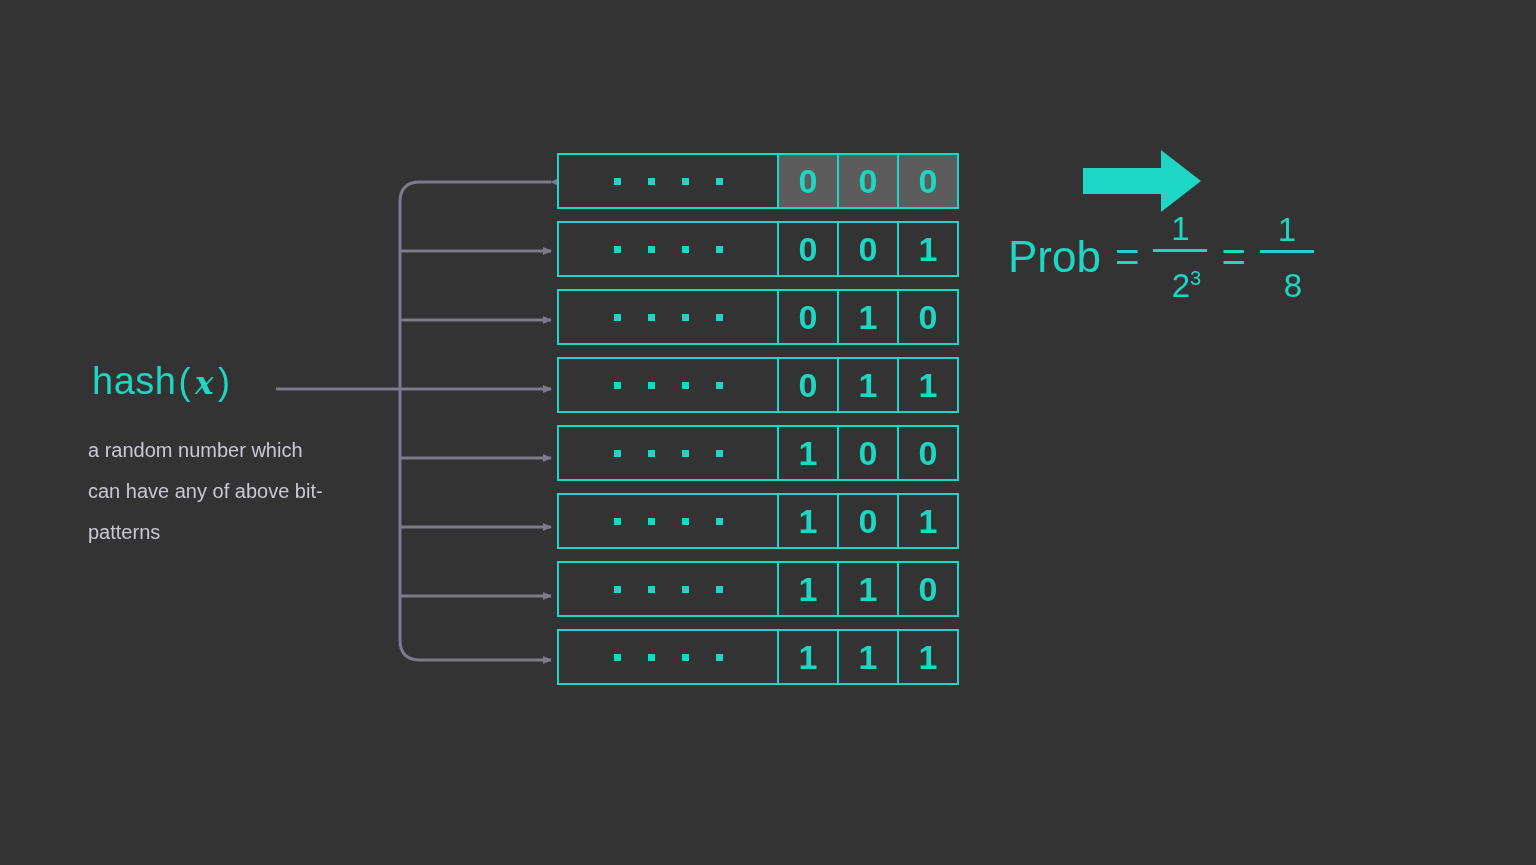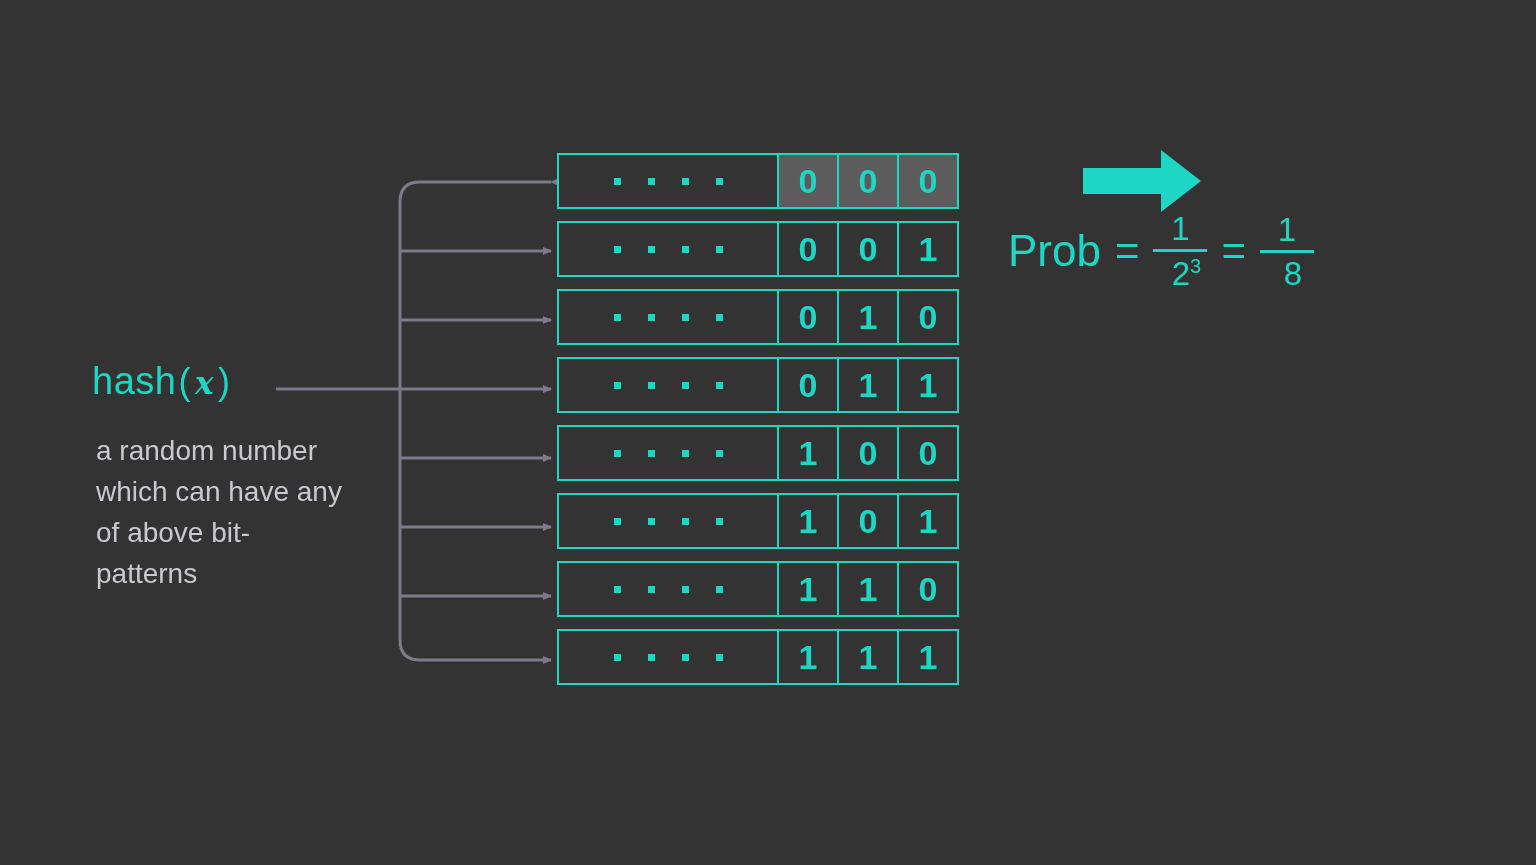--- a/index.html
+++ b/index.html
@@ -45,24 +45,24 @@
     font-family: "DejaVu Serif", serif;
     font-style: italic;
     font-weight: 700;
     font-size: 31px;
     color: #1ed6c4;
     padding: 0 2px;
   }
 
   #hash-desc {
     position: absolute;
-    left: 96px;
+    left: 88px;
     top: 430px;
     width: 250px;
-    font-size: 28px;
+    font-size: 20px;
     line-height: 41px;
     color: #c9c9d2;
   }
 
   
   #bit-table {
     position: absolute;
     left: 557px;
     top: 153px;
   }
@@ -142,21 +142,21 @@
     padding-bottom: 4px;
   }
   .frac .bar {
     width: 100%;
     min-width: 54px;
     height: 3px;
     background: #1ed6c4;
   }
   .frac .den {
     font-size: 33px;
-    padding-top: 4px;
+    padding-top: 16px;
     margin-left: 12px;
   }
   .frac .den sup {
     font-size: 20px;
     vertical-align: super;
   }
 </style>
 </head>
 <body>
 

